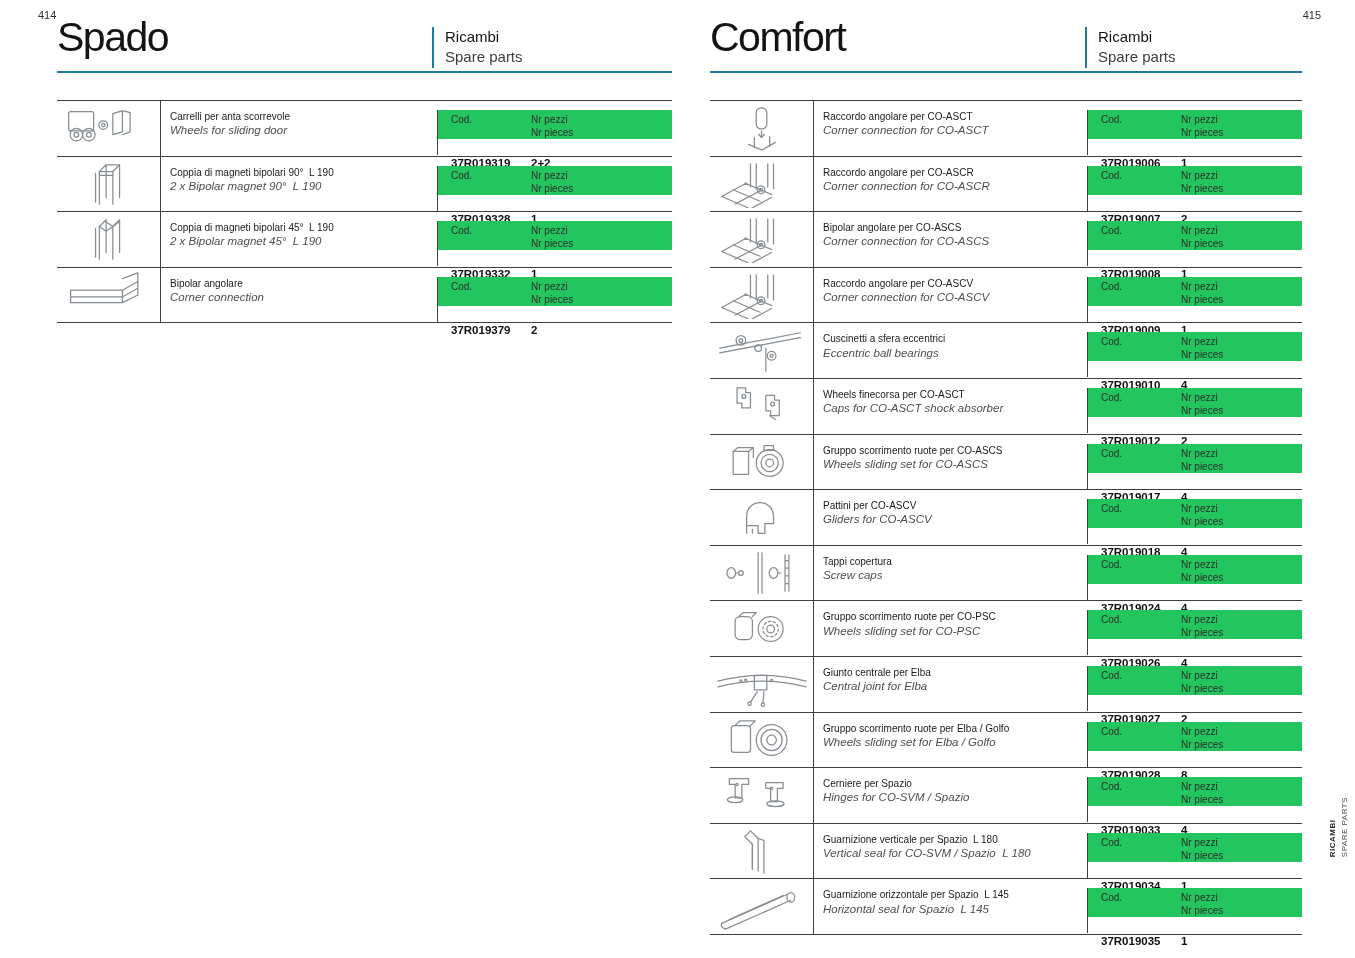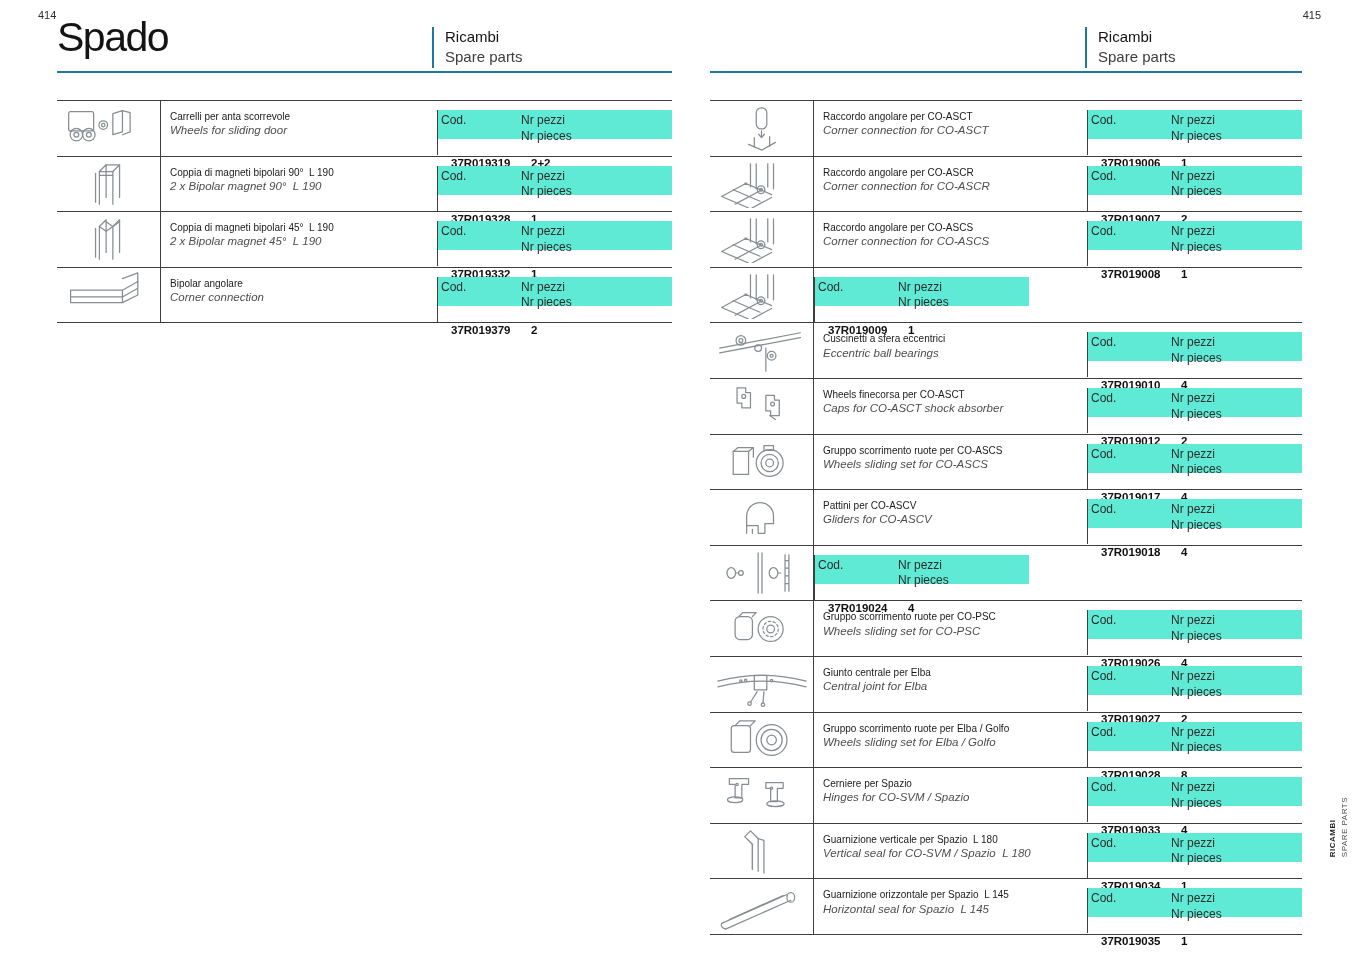--- a/index.html
+++ b/index.html
@@ -40,22 +40,22 @@
     stroke-width:1.3; stroke-linecap:round; stroke-linejoin:round; }
 
   .cell-desc { flex:1 1 auto; padding:9px 6px 0 9px; overflow:hidden; }
   .desc-it { font-size:10px; line-height:1.32; color:#1a1a1a; white-space:pre-wrap; }
   .desc-en { font-size:11.5px; line-height:1.32; color:#4e4e4e; white-space:pre-wrap;font-style:italic; }
 
   .cod-block { flex:0 0 auto; margin-top:9px; height:45px; border-left:1.5px solid #3e3e3e; }
   .page-left  .cod-block { width:235px; }
   .page-right .cod-block { width:215px; }
   .cod-head {
-    height:29px; background:#5eead4; display:grid; grid-template-columns:80px auto;
-    padding:3px 4px 0 3px; font-size:12px; line-height:1.3; color:#2c2c2c;
+    height:29px; background:#22c55e; display:grid; grid-template-columns:80px auto;
+    padding:3px 4px 0 13px; font-size:10px; line-height:1.3; color:#2c2c2c;
   }
   .qty-label span { display:block; }
   .cod-vals {
     display:grid; grid-template-columns:80px auto; padding:18px 4px 0 13px;
     font-size:11.5px; font-weight:bold; color:#101010;
   }
 
   .side-tab {
     position:absolute; left:1327px; top:797px;
     writing-mode:vertical-rl; transform:rotate(180deg);
@@ -191,20 +191,21 @@
         <span class="code">37R019379</span>
         <span class="qty">2</span>
       </div>
     </div>
   </div>
 </div>
   </section>
 
   <section class="page page-right">
     <header class="page-header">
+      <h1 class="page-title">Comfort</h1>
       <div class="section">
         <div class="section-it">Ricambi</div>
         <div class="section-en">Spare parts</div>
       </div>
       <div class="header-rule"></div>
     </header>
     <div class="rows">
   <div class="row">
     <div class="cell-img">
             <svg viewBox="0 0 96 50" preserveAspectRatio="xMidYMid meet">
@@ -264,21 +265,21 @@
   <div class="row">
     <div class="cell-img">
             <svg viewBox="0 0 96 50" preserveAspectRatio="xMidYMid meet">
               <path d="M6 38 l28 12 M18 31 l28 12 M30 24 l28 12 M6 38 l26 -14 M20 46 l26 -14 M34 52 l24 -13"></path>
               <path d="M36 4 v24 M42 4 v26 M54 4 v24 M60 4 v26"></path>
               <circle cx="47" cy="31" r="4"></circle>
               <circle cx="47" cy="31" r="1.5"></circle>
             </svg>
           </div>
     <div class="cell-desc">
-      <div class="desc-it">Raccordo angolare per CO-ASCS</div>
+      <div class="desc-it">Bipolar angolare per CO-ASCS</div>
       <div class="desc-en">Corner connection for CO-ASCS</div>
     </div>
     <div class="cod-block">
       <div class="cod-head">
         <span class="cod-label">Cod.</span>
         <span class="qty-label">
           <span>Nr pezzi</span>
           <span>Nr pieces</span>
         </span>
       </div>
@@ -291,20 +292,24 @@
 
   <div class="row">
     <div class="cell-img">
             <svg viewBox="0 0 96 50" preserveAspectRatio="xMidYMid meet">
               <path d="M6 38 l28 12 M18 31 l28 12 M30 24 l28 12 M6 38 l26 -14 M20 46 l26 -14 M34 52 l24 -13"></path>
               <path d="M36 4 v24 M42 4 v26 M54 4 v24 M60 4 v26"></path>
               <circle cx="47" cy="31" r="4"></circle>
               <circle cx="47" cy="31" r="1.5"></circle>
             </svg>
           </div>
+    <div class="cell-desc">
+      <div class="desc-it">Raccordo angolare per CO-ASCV</div>
+      <div class="desc-en">Corner connection for CO-ASCV</div>
+    </div>
     <div class="cod-block">
       <div class="cod-head">
         <span class="cod-label">Cod.</span>
         <span class="qty-label">
           <span>Nr pezzi</span>
           <span>Nr pieces</span>
         </span>
       </div>
       <div class="cod-vals">
         <span class="code">37R019009</span>
@@ -434,20 +439,24 @@
             <svg viewBox="0 0 96 50" preserveAspectRatio="xMidYMid meet">
               <path d="M44 4 v42 M48 4 v42"></path>
               <path d="M72 6 v38 M76 6 v38 M72 12 h4 M72 20 h4 M72 28 h4 M72 36 h4"></path>
               <ellipse cx="16" cy="25" rx="4.5" ry="5.5"></ellipse>
               <circle cx="26" cy="25" r="2.5"></circle>
               <path d="M20.5 25 h3"></path>
               <ellipse cx="60" cy="25" rx="4.5" ry="5.5"></ellipse>
               <path d="M64.5 25 h3"></path>
             </svg>
           </div>
+    <div class="cell-desc">
+      <div class="desc-it">Tappi copertura</div>
+      <div class="desc-en">Screw caps</div>
+    </div>
     <div class="cod-block">
       <div class="cod-head">
         <span class="cod-label">Cod.</span>
         <span class="qty-label">
           <span>Nr pezzi</span>
           <span>Nr pieces</span>
         </span>
       </div>
       <div class="cod-vals">
         <span class="code">37R019024</span>

